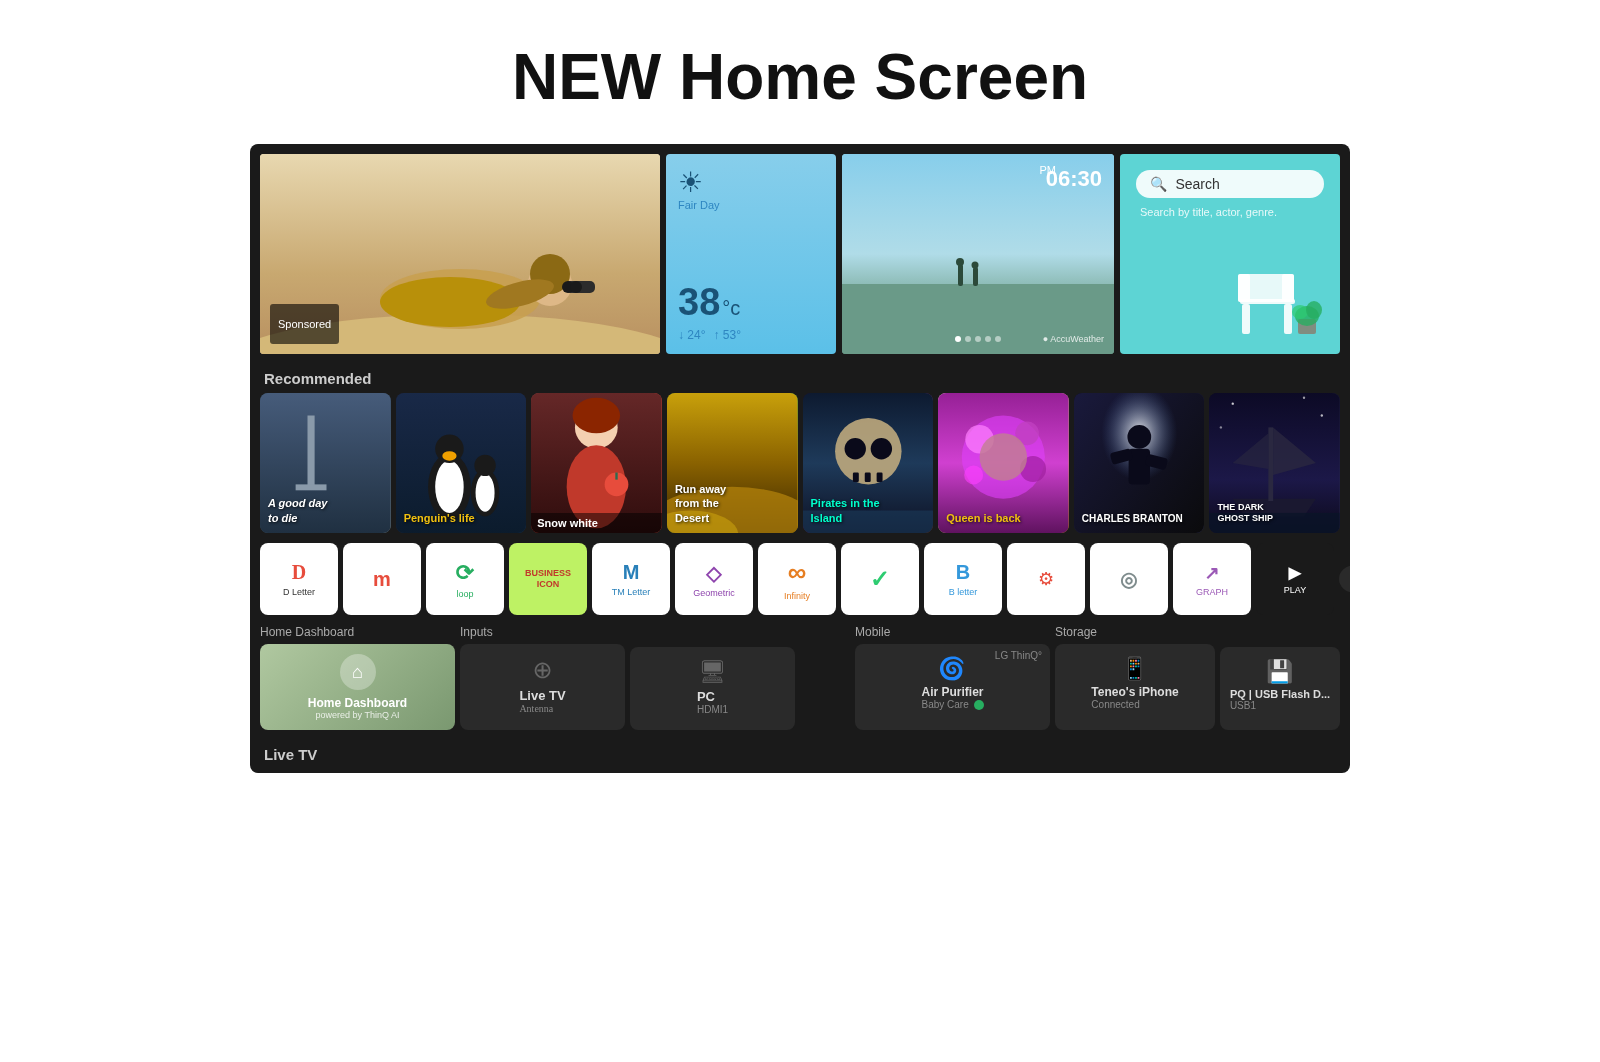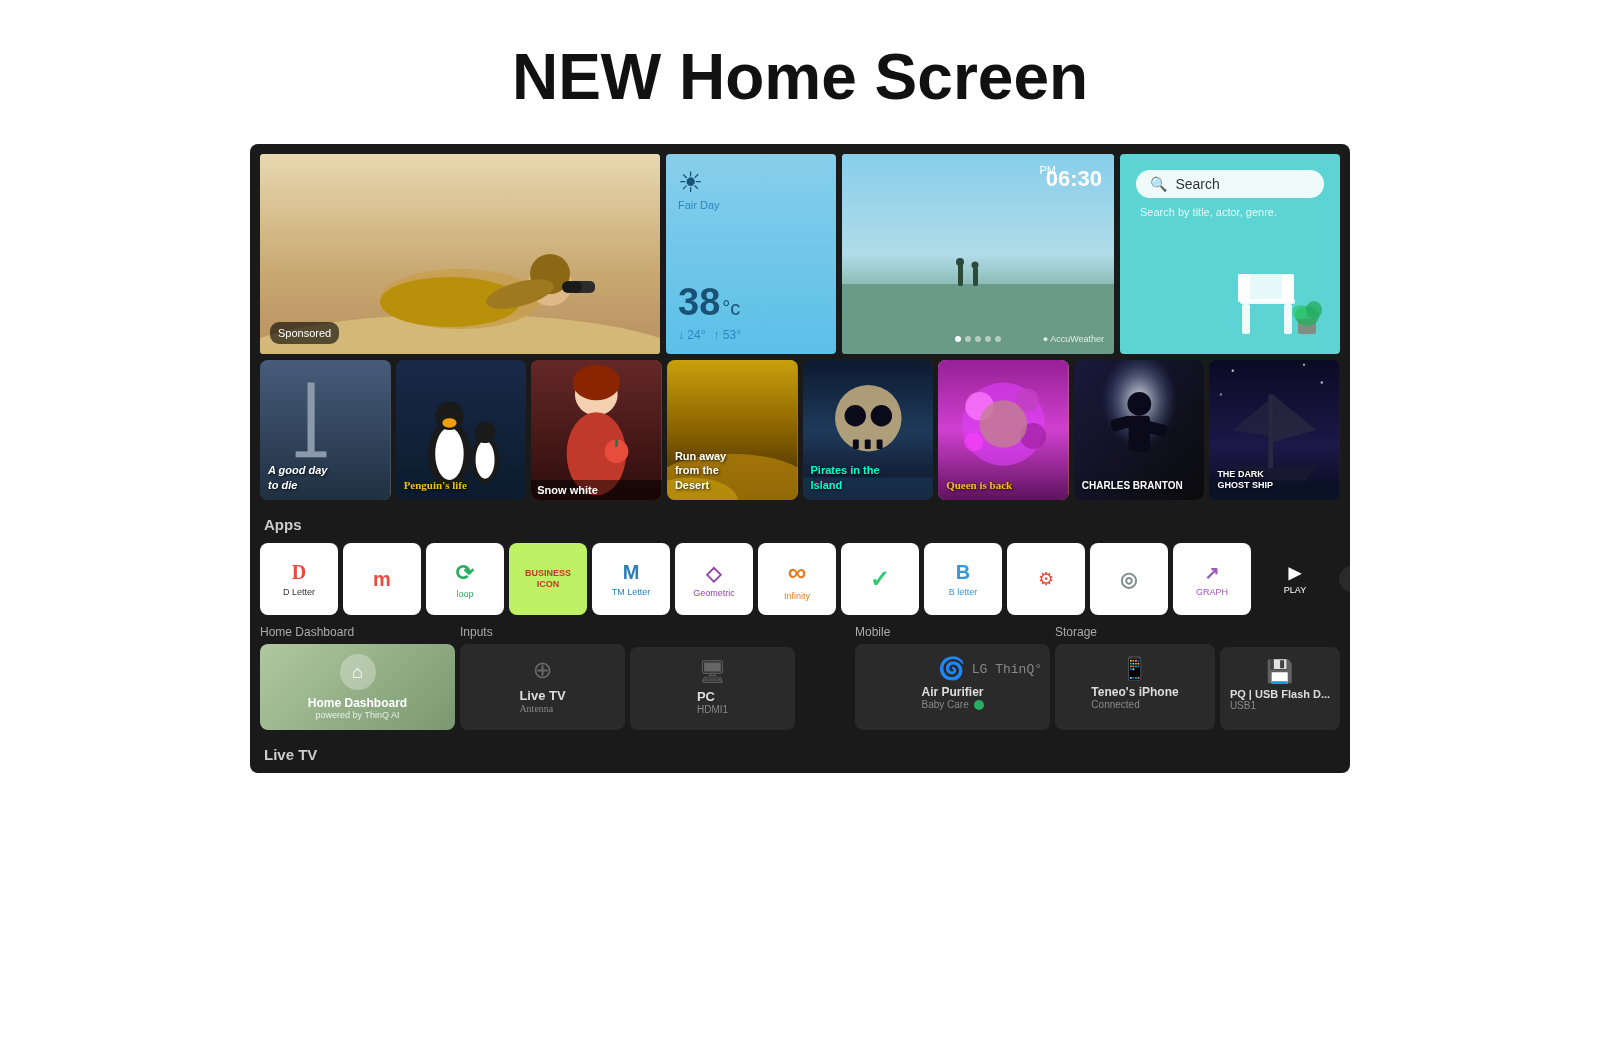--- a/index.html
+++ b/index.html
@@ -42,22 +42,22 @@
       overflow: hidden;
       background: #c8b89a;
     }
     .sponsored-badge {
       position: absolute;
       bottom: 10px;
       left: 10px;
       background: rgba(0,0,0,0.6);
       color: #fff;
       font-size: 11px;
-      padding: 5px 8px;
-      border-radius: 9px;
+      padding: 14px 8px;
+      border-radius: 3px;
     }
     
     .kid-visual {
       width: 100%;
       height: 100%;
       background: linear-gradient(to bottom, #e8d8b0 0%, #c8a870 40%, #b89060 70%, #f0e0b0 100%);
       position: relative;
       overflow: hidden;
     }
 
@@ -189,21 +189,21 @@
       flex-direction: column;
       justify-content: flex-end;
     }
     .rec-title {
       font-size: 11px;
       font-weight: 700;
       color: #fff;
       text-shadow: 1px 1px 3px rgba(0,0,0,0.8);
       line-height: 1.3;
     }
-    .rec-title.yellow { color: #f0c010; font-family: Liberation Serif, serif; }
+    .rec-title.yellow { color: #f0c010; }
     .rec-title.cyan { color: #00ffcc; }
     .rec-title.italic { font-style: italic; }
 
     
     .apps-row {
       display: flex;
       gap: 5px;
       height: 80px;
       margin-bottom: 6px;
       align-items: center;
@@ -379,20 +379,21 @@
         <rect x="88" y="75" width="18" height="15" rx="2" fill="#8a7a6a" opacity="0.8"></rect>
         <ellipse cx="97" cy="72" rx="12" ry="10" fill="#27ae60" opacity="0.8"></ellipse>
         <ellipse cx="90" cy="68" rx="8" ry="7" fill="#2ecc71" opacity="0.7"></ellipse>
         <ellipse cx="104" cy="66" rx="8" ry="9" fill="#27ae60" opacity="0.8"></ellipse>
       </svg>
     </div>
 
   </div>
 
   <div>
+    <div class="section-label">Recommended</div>
     <div class="recommended-row">
 
       <div class="rec-card rec-card-1">
         <svg style="position:absolute;inset:0;width:100%;height:100%;" viewBox="0 0 110 140" preserveAspectRatio="xMidYMid slice">
           <defs>
             <linearGradient id="g1" x1="0" y1="0" x2="0" y2="1">
               <stop offset="0%" stop-color="#4a6080"></stop>
               <stop offset="100%" stop-color="#1c2c3c"></stop>
             </linearGradient>
           </defs>
@@ -568,21 +569,20 @@
         </svg>
         <div class="rec-overlay">
           <span class="rec-title" style="font-size:9px;font-weight:700;">THE DARK<br>GHOST SHIP</span>
         </div>
       </div>
 
     </div>
   </div>
 
   <div>
-    <div class="section-label">Apps</div>
     <div class="apps-row">
 
       <div class="app-icon app-d-letter">
         <span class="app-icon-symbol" style="color:#e74c3c;font-family:serif;font-weight:bold;">D</span>
         <span class="app-name" style="color:#333;">D Letter</span>
       </div>
 
       <div class="app-icon app-m-letter">
         <span class="app-icon-symbol" style="color:#e74c3c;">m</span>
       </div>
@@ -678,21 +678,21 @@
             <div style="font-size:10px;color:#888;">HDMI1</div>
           </div>
         </div>
       </div>
 
       <div style="flex:1;"></div>
 
       <div style="display:flex;flex-direction:column;flex:0 0 195px;">
         <div class="dash-label">Mobile</div>
         <div class="dash-card" style="height:88px;border-radius:8px;background:#2a2a2a;position:relative;flex-direction:column;gap:3px;">
-          <div style="font-size:13px;color:#888;position:absolute;top:18px;right:8px;font-family:Liberation Mono, monospace;">LG ThinQ°</div>
+          <div style="font-size:10px;color:#888;position:absolute;top:6px;right:8px;">LG ThinQ°</div>
           <div style="font-size:22px;color:#666;">🌀</div>
           <div>
             <div style="font-size:12px;font-weight:600;color:#ddd;">Air Purifier</div>
             <div style="display:flex;align-items:center;gap:4px;">
               <span style="font-size:10px;color:#888;">Baby Care</span>
               <div style="width:10px;height:10px;border-radius:50%;background:#27ae60;margin-left:auto;"></div>
             </div>
           </div>
         </div>
       </div>

